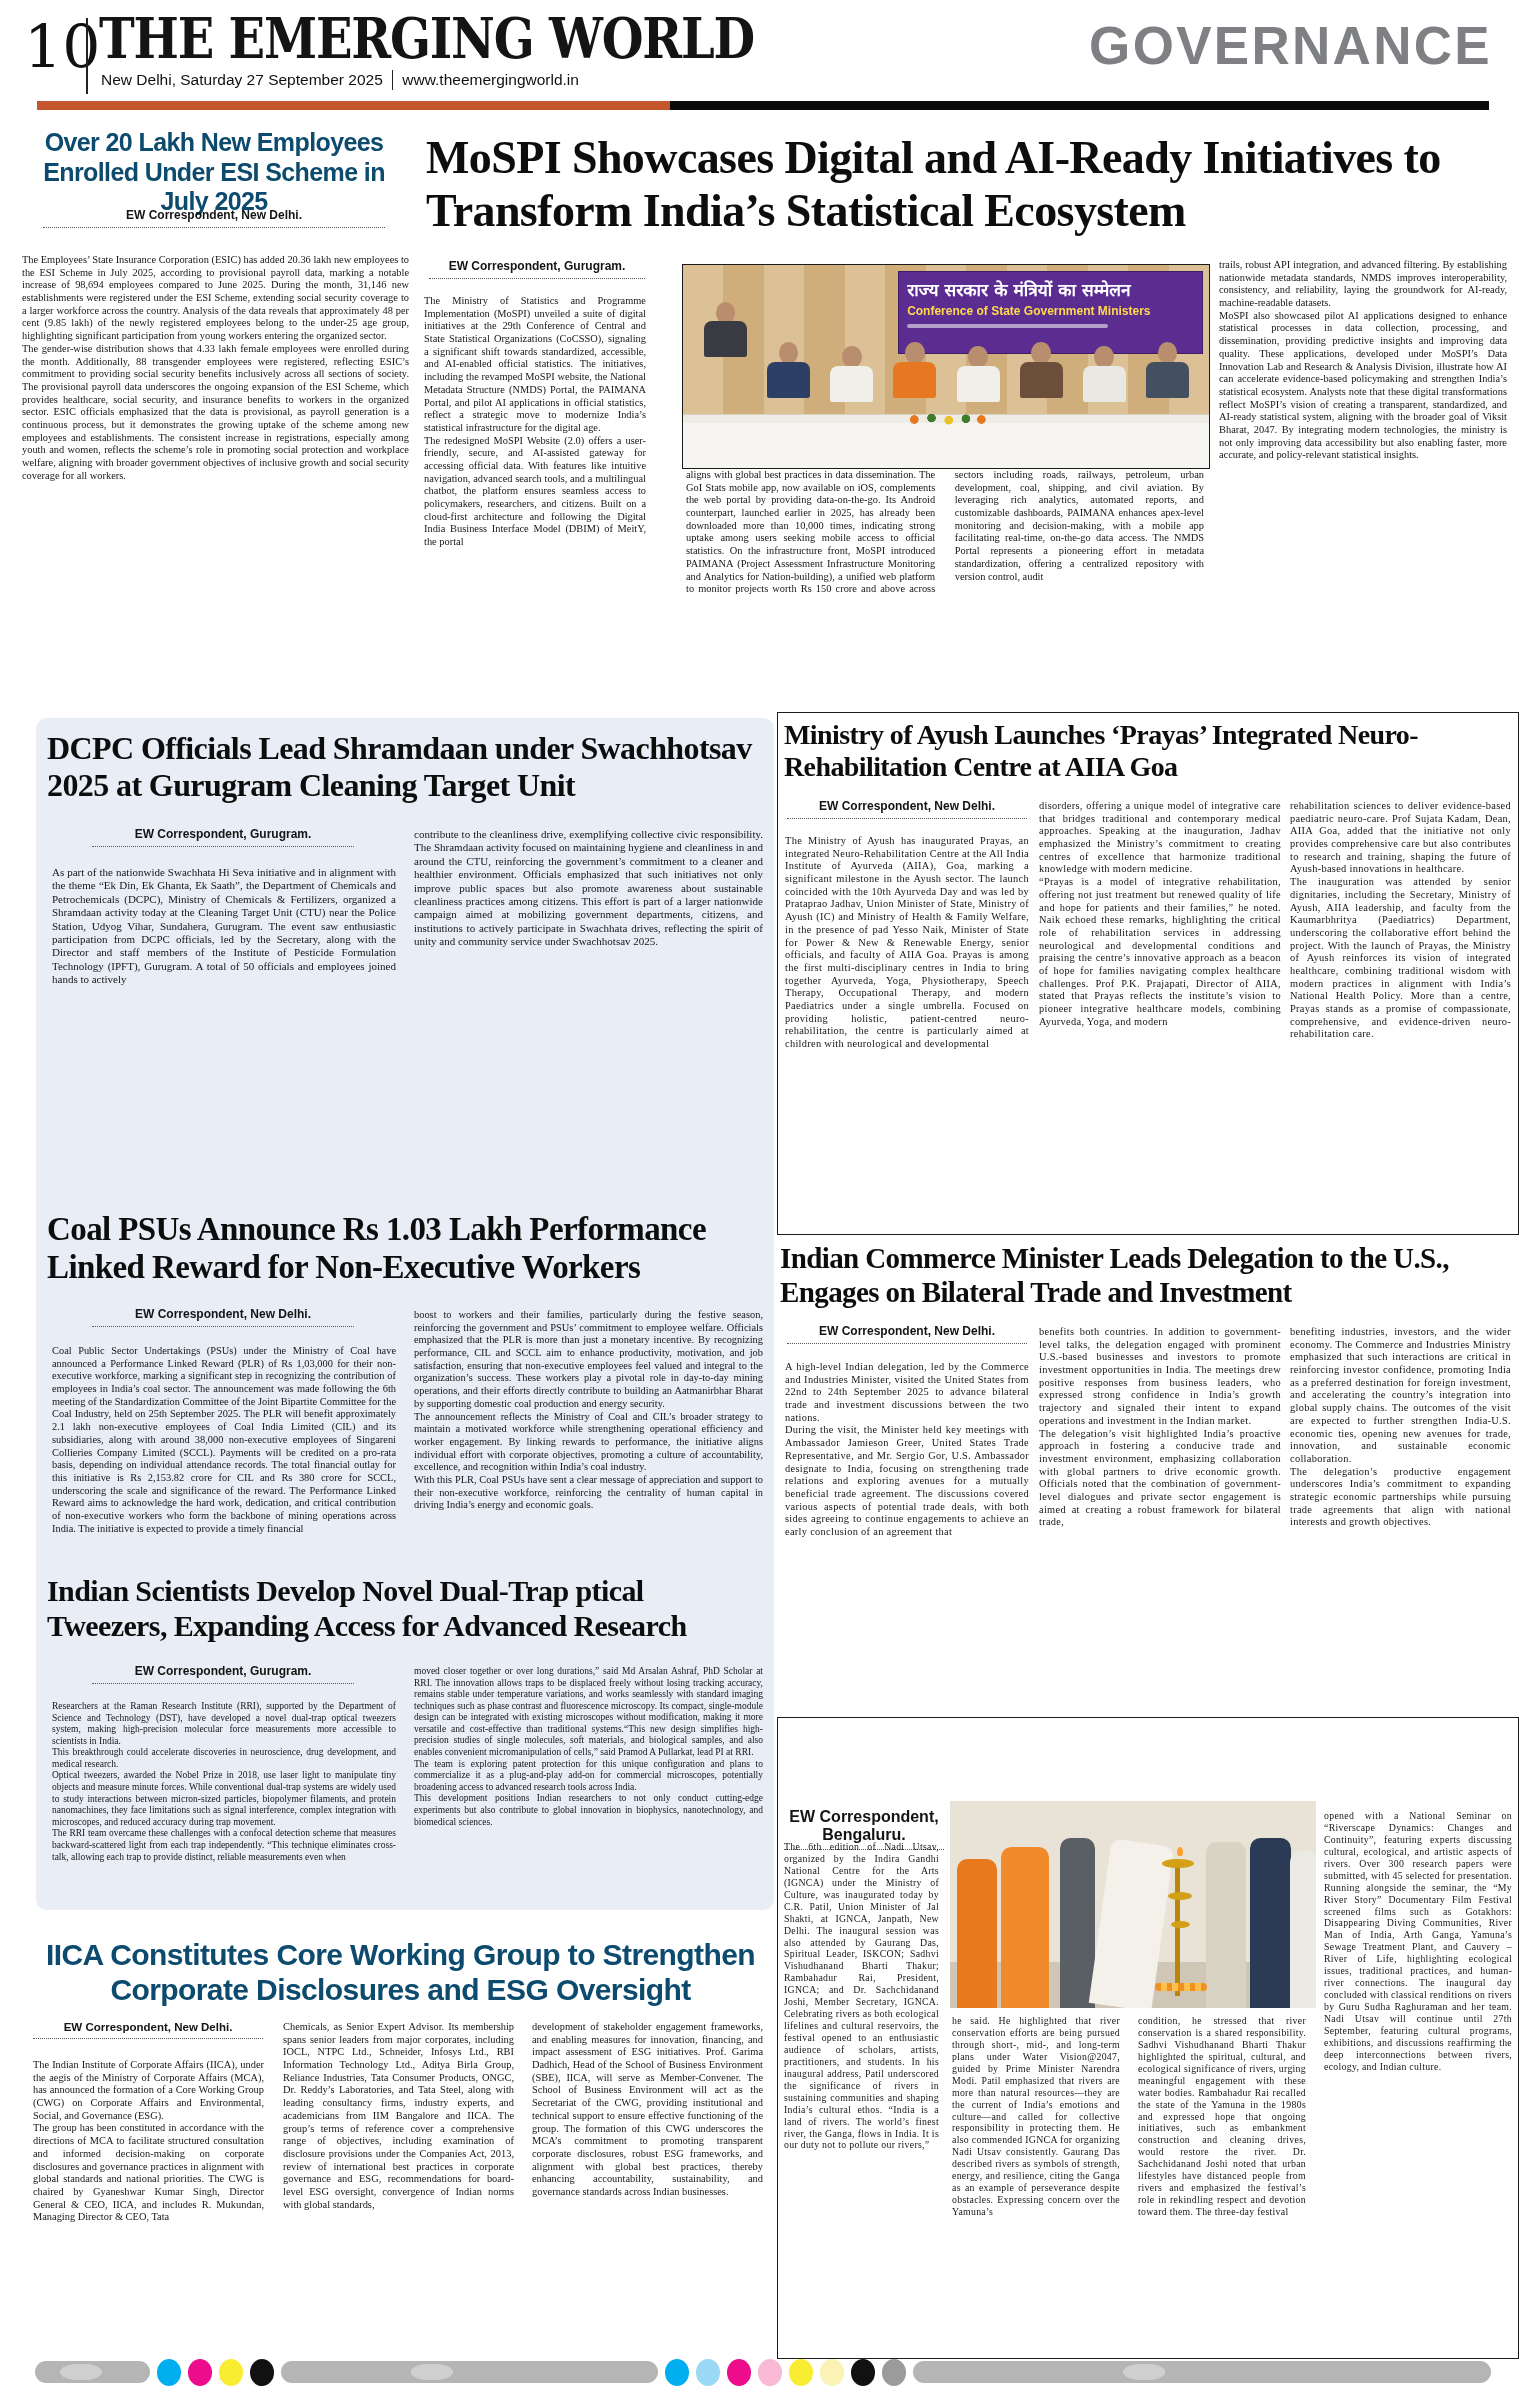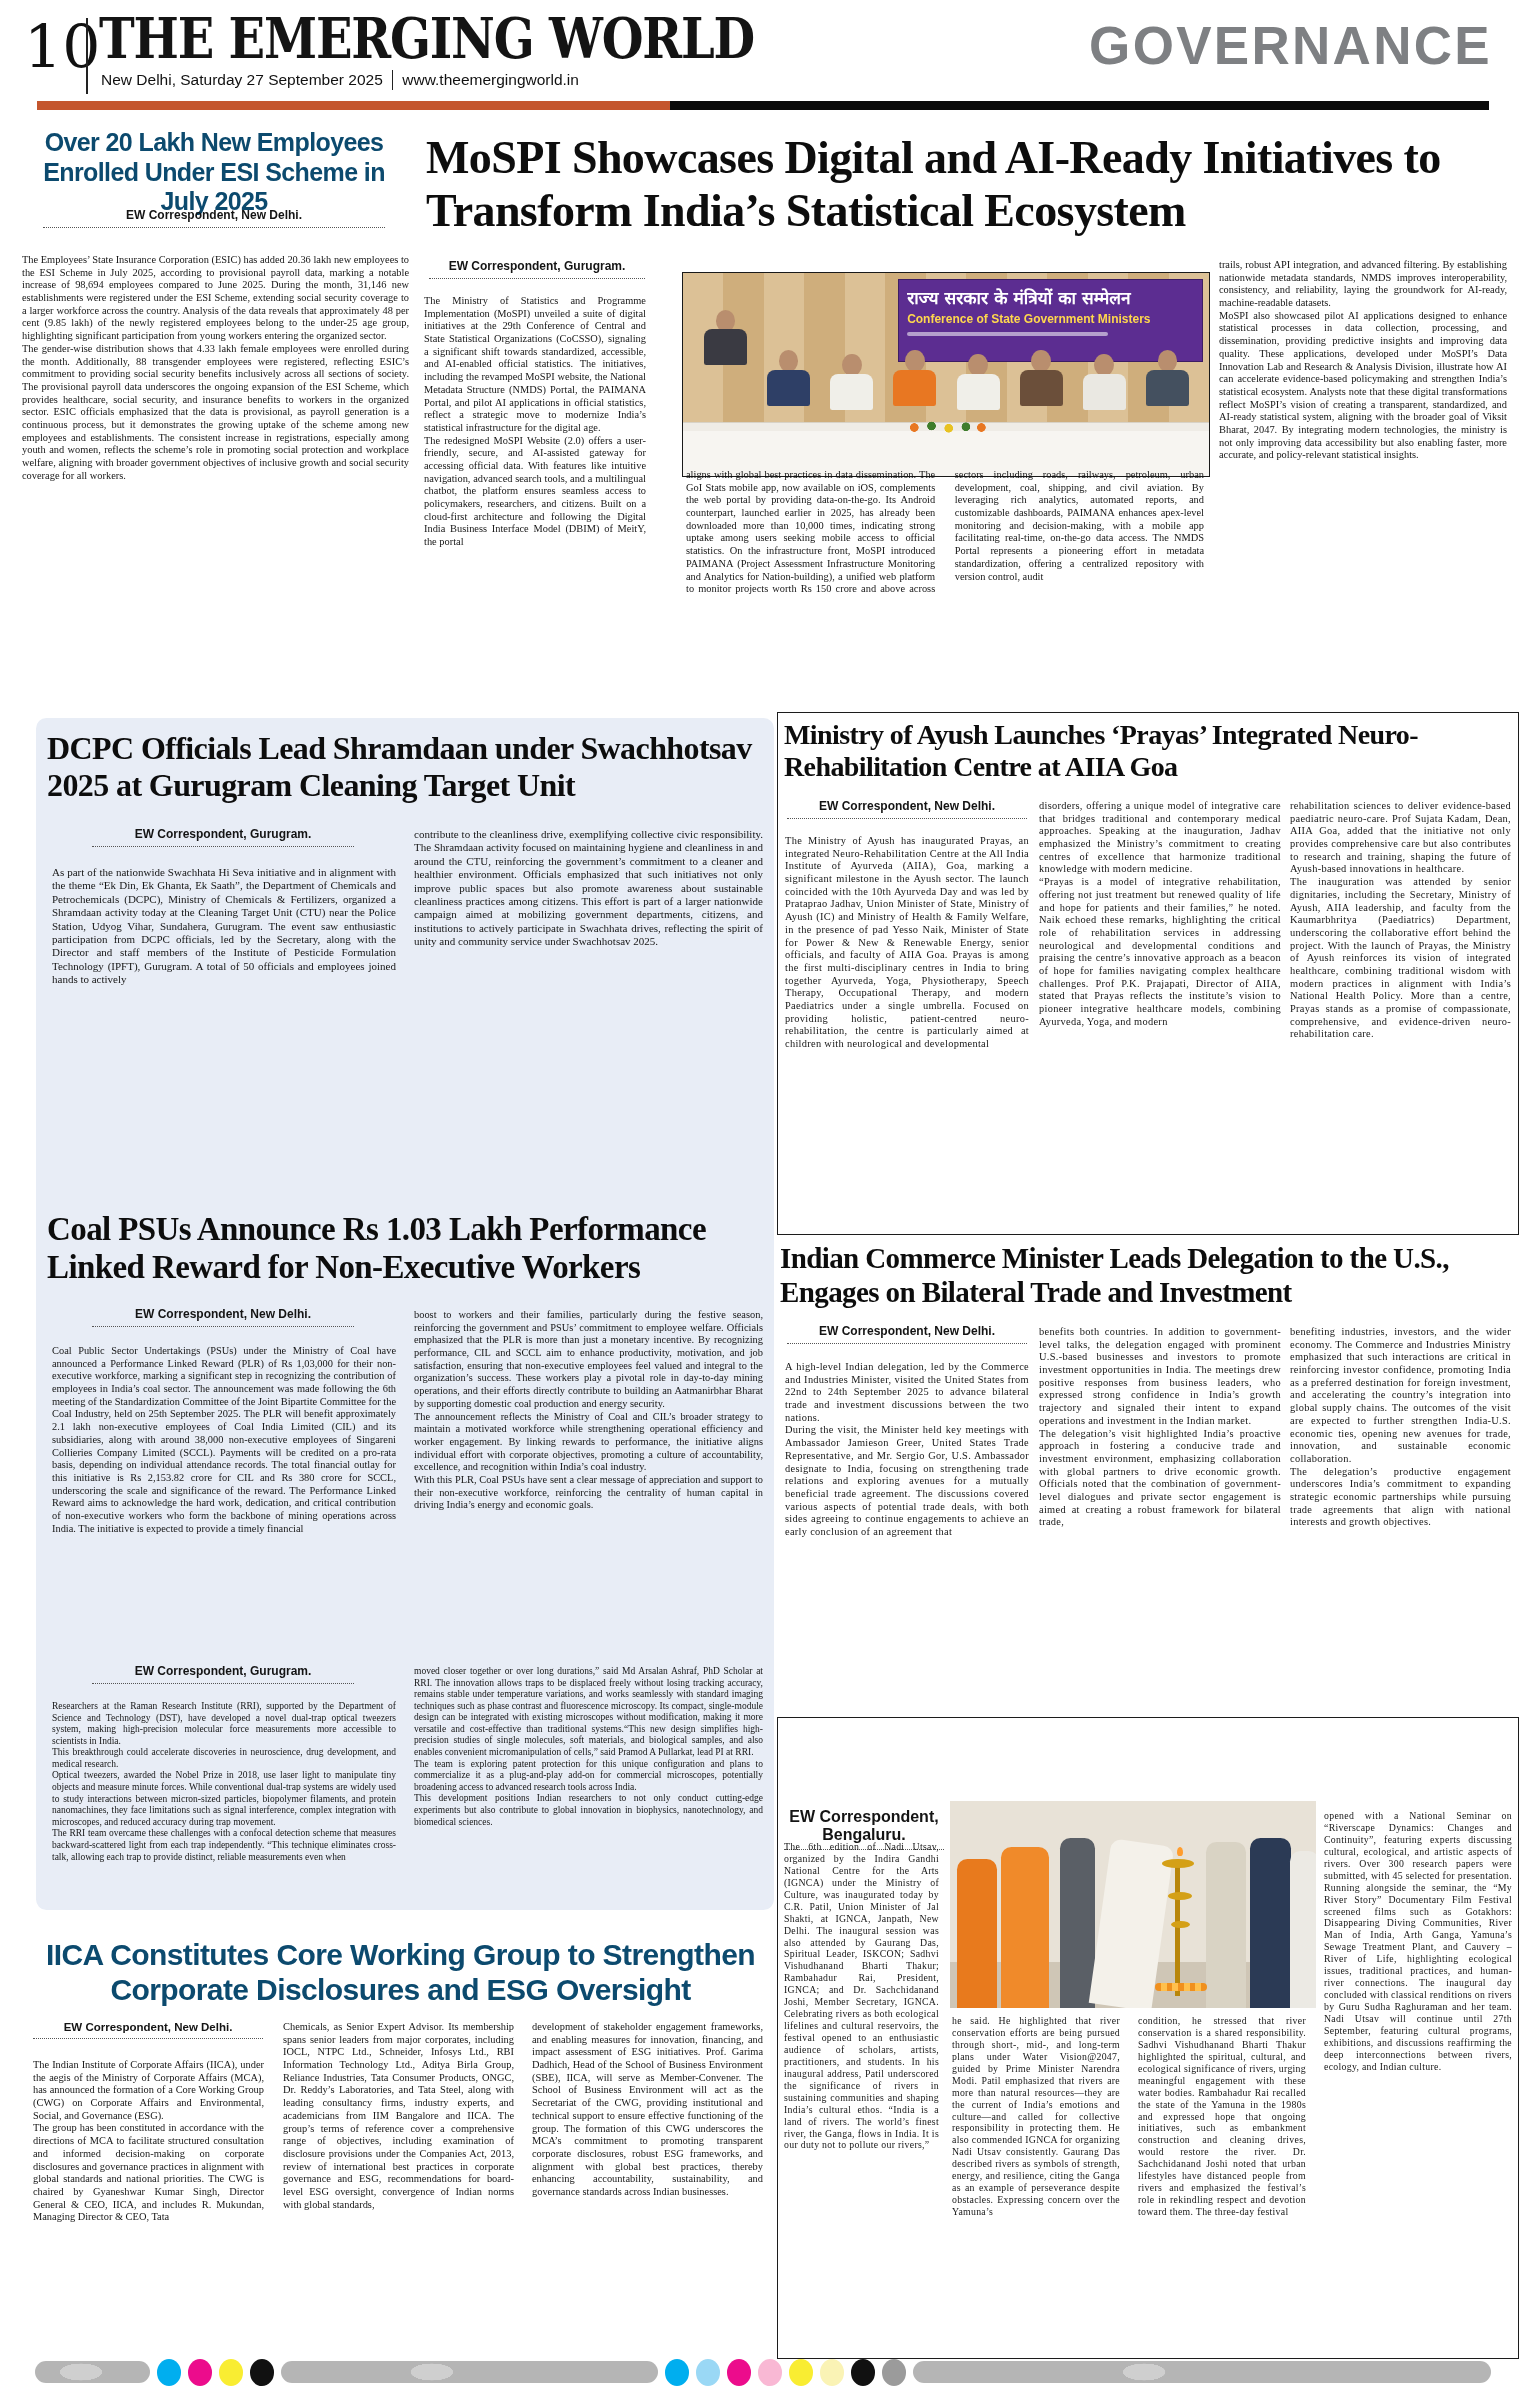--- a/index.html
+++ b/index.html
@@ -66,21 +66,21 @@
   <div class="abs headline-sans" style="left:20px;top:128px;width:388px;font-size:25px;">Over 20 Lakh New Employees Enrolled Under ESI Scheme in July 2025</div>
   <div class="abs byline" style="left:43px;top:208px;width:342px;">EW Correspondent, New Delhi.</div>
   <div class="abs body-text" style="left:22px;top:254px;width:387px;height:457px;">The Employees’ State Insurance Corporation (ESIC) has added 20.36 lakh new employees to the ESI Scheme in July 2025, according to provisional payroll data, marking a notable increase of 98,694 employees compared to June 2025. During the month, 31,146 new establishments were registered under the ESI Scheme, extending social security coverage to a larger workforce across the country. Analysis of the data reveals that approximately 48 per cent (9.85 lakh) of the newly registered employees belong to the under-25 age group, highlighting significant participation from young workers entering the organized sector.
 The gender-wise distribution shows that 4.33 lakh female employees were enrolled during the month. Additionally, 88 transgender employees were registered, reflecting ESIC’s commitment to providing social security benefits inclusively across all sections of society. The provisional payroll data underscores the ongoing expansion of the ESI Scheme, which provides healthcare, social security, and insurance benefits to workers in the organized sector.  ESIC officials emphasized that the data is provisional, as payroll generation is a continuous process, but it demonstrates the growing uptake of the scheme among new employees and establishments. The consistent increase in registrations, especially among youth and women, reflects the scheme’s role in promoting social protection and workplace welfare, aligning with broader government objectives of inclusive growth and social security coverage for all workers.</div>
 
   <div class="abs headline" style="left:426px;top:131px;width:1082px;font-size:46px;">MoSPI Showcases Digital and AI-Ready Initiatives to Transform India’s Statistical Ecosystem</div>
   <div class="abs byline" style="left:429px;top:259px;width:216px;">EW Correspondent, Gurugram.</div>
   <div class="abs body-text" style="left:424px;top:295px;width:222px;height:403px;">The Ministry of Statistics and Programme Implementation (MoSPI) unveiled a suite of digital initiatives at the 29th Conference of Central and State Statistical Organizations (CoCSSO), signaling a significant shift towards standardized, accessible, and AI-enabled official statistics. The initiatives, including the revamped MoSPI website, the National Metadata Structure (NMDS) Portal, the PAIMANA Portal, and pilot AI applications in official statistics, reflect a strategic move to modernize India’s statistical infrastructure for the digital age.
 The redesigned MoSPI Website (2.0) offers a user-friendly, secure, and AI-assisted gateway for accessing official data. With features like intuitive navigation, advanced search tools, and a multilingual chatbot, the platform ensures seamless access to policymakers, researchers, and citizens. Built on a cloud-first architecture and following the Digital India Business Interface Model (DBIM) of MeitY, the portal</div>
 
-  <div class="abs photo" id="mospi-photo" style="left:682px;top:272px;width:526px;height:203px;">
+  <div class="abs photo" id="mospi-photo" style="left:682px;top:264px;width:526px;height:203px;">
     <div class="mospi-banner">
       <div class="hi">राज्य सरकार के मंत्रियों का सम्मेलन</div>
       <div class="en">Conference of State Government Ministers</div>
       <div class="smallbar" style="width:70%;"></div>
     </div>
     <div class="person" style="left:4%;top:18%;">
         <div class="head"></div>
         <div class="torso" style="background:#3a3a42;"></div>
       </div>
     <div class="person" style="left:16%;top:38%;">
@@ -128,20 +128,21 @@
   <div class="abs body-text" style="left:52px;top:866px;width:344px;height:270px;font-size:11px;">As part of the nationwide Swachhata Hi Seva initiative and in alignment with the theme “Ek Din, Ek Ghanta, Ek Saath”, the Department of Chemicals and Petrochemicals (DCPC), Ministry of Chemicals &amp; Fertilizers, organized a Shramdaan activity today at the Cleaning Target Unit (CTU) near the Police Station, Udyog Vihar, Sundahera, Gurugram. The event saw enthusiastic participation from DCPC officials, led by the Secretary, along with the Director and staff members of the Institute of Pesticide Formulation Technology (IPFT), Gurugram. A total of 50 officials and employees joined hands to actively</div>
   <div class="abs body-text" style="left:414px;top:828px;width:349px;height:308px;font-size:11px;">contribute to the cleanliness drive, exemplifying collective civic responsibility. The Shramdaan activity focused on maintaining hygiene and cleanliness in and around the CTU, reinforcing the government’s commitment to a cleaner and healthier environment. Officials emphasized that such initiatives not only improve public spaces but also promote awareness about sustainable cleanliness practices among citizens. This effort is part of a larger nationwide campaign aimed at mobilizing government departments, citizens, and institutions to actively participate in Swachhata drives, reflecting the spirit of unity and community service under Swachhotsav 2025.</div>
 
   <div class="abs headline" style="left:47px;top:1210px;width:715px;font-size:33px;">Coal PSUs Announce Rs 1.03 Lakh Performance Linked Reward for Non-Executive Workers</div>
   <div class="abs byline" style="left:92px;top:1307px;width:262px;">EW Correspondent, New Delhi.</div>
   <div class="abs body-text" style="left:52px;top:1345px;width:344px;height:377px;">Coal Public Sector Undertakings (PSUs) under the Ministry of Coal have announced a Performance Linked Reward (PLR) of Rs 1,03,000 for their non-executive workforce, marking a significant step in recognizing the contribution of employees in India’s coal sector. The announcement was made following the 6th meeting of the Standardization Committee of the Joint Bipartite Committee for the Coal Industry, held on 25th September 2025. The PLR will benefit approximately 2.1 lakh non-executive employees of Coal India Limited (CIL) and its subsidiaries, along with around 38,000 non-executive employees of Singareni Collieries Company Limited (SCCL). Payments will be credited on a pro-rata basis, depending on individual attendance records. The total financial outlay for this initiative is Rs 2,153.82 crore for CIL and Rs 380 crore for SCCL, underscoring the scale and significance of the reward. The Performance Linked Reward aims to acknowledge the hard work, dedication, and critical contribution of non-executive workers who form the backbone of mining operations across India. The initiative is expected to provide a timely financial</div>
   <div class="abs body-text" style="left:414px;top:1309px;width:349px;height:412px;">boost to workers and their families, particularly during the festive season, reinforcing the government and PSUs’ commitment to employee welfare. Officials emphasized that the PLR is more than just a monetary incentive. By recognizing performance, CIL and SCCL aim to enhance productivity, motivation, and job satisfaction, ensuring that non-executive employees feel valued and integral to the organization’s success. These workers play a pivotal role in day-to-day mining operations, and their efforts directly contribute to building an Aatmanirbhar Bharat by supporting domestic coal production and energy security.
 The announcement reflects the Ministry of Coal and CIL’s broader strategy to maintain a motivated workforce while strengthening operational efficiency and worker engagement. By linking rewards to performance, the initiative aligns individual effort with corporate objectives, promoting a culture of accountability, excellence, and recognition within India’s coal industry.
 With this PLR, Coal PSUs have sent a clear message of appreciation and support to their non-executive workforce, reinforcing the centrality of human capital in driving India’s energy and economic goals.</div>
 
+  <div class="abs headline" style="left:47px;top:1574px;width:715px;font-size:30px;">Indian Scientists Develop Novel Dual-Trap ptical Tweezers, Expanding Access for Advanced Research</div>
   <div class="abs byline" style="left:92px;top:1664px;width:262px;">EW Correspondent, Gurugram.</div>
   <div class="abs body-text" style="left:52px;top:1701px;width:344px;height:201px;font-size:9.5px;">Researchers at the Raman Research Institute (RRI), supported by the Department of Science and Technology (DST), have developed a novel dual-trap optical tweezers system, making high-precision molecular force measurements more accessible to scientists in India.
 This breakthrough could accelerate discoveries in neuroscience, drug development, and medical research.
 Optical tweezers, awarded the Nobel Prize in 2018, use laser light to manipulate tiny objects and measure minute forces. While conventional dual-trap systems are widely used to study interactions between micron-sized particles, biopolymer filaments, and protein nanomachines, they face limitations such as signal interference, complex integration with microscopes, and reduced accuracy during trap movement.
 The RRI team overcame these challenges with a confocal detection scheme that measures backward-scattered light from each trap independently. “This technique eliminates cross-talk, allowing each trap to provide distinct, reliable measurements even when</div>
   <div class="abs body-text" style="left:414px;top:1666px;width:349px;height:237px;font-size:9.5px;">moved closer together or over long durations,” said Md Arsalan Ashraf, PhD Scholar at RRI. The innovation allows traps to be displaced freely without losing tracking accuracy, remains stable under temperature variations, and works seamlessly with standard imaging techniques such as phase contrast and fluorescence microscopy. Its compact, single-module design can be integrated with existing microscopes without modification, making it more versatile and cost-effective than traditional systems.“This new design simplifies high-precision studies of single molecules, soft materials, and biological samples, and also enables convenient micromanipulation of cells,” said Pramod A Pullarkat, lead PI at RRI.
 The team is exploring patent protection for this unique configuration and plans to commercialize it as a plug-and-play add-on for commercial microscopes, potentially broadening access to advanced research tools across India.
 This development positions Indian researchers to not only conduct cutting-edge experiments but also contribute to global innovation in biophysics, nanotechnology, and biomedical sciences.</div>
 
   <div class="abs boxed" style="left:777px;top:712px;width:740px;height:521px;"></div>

